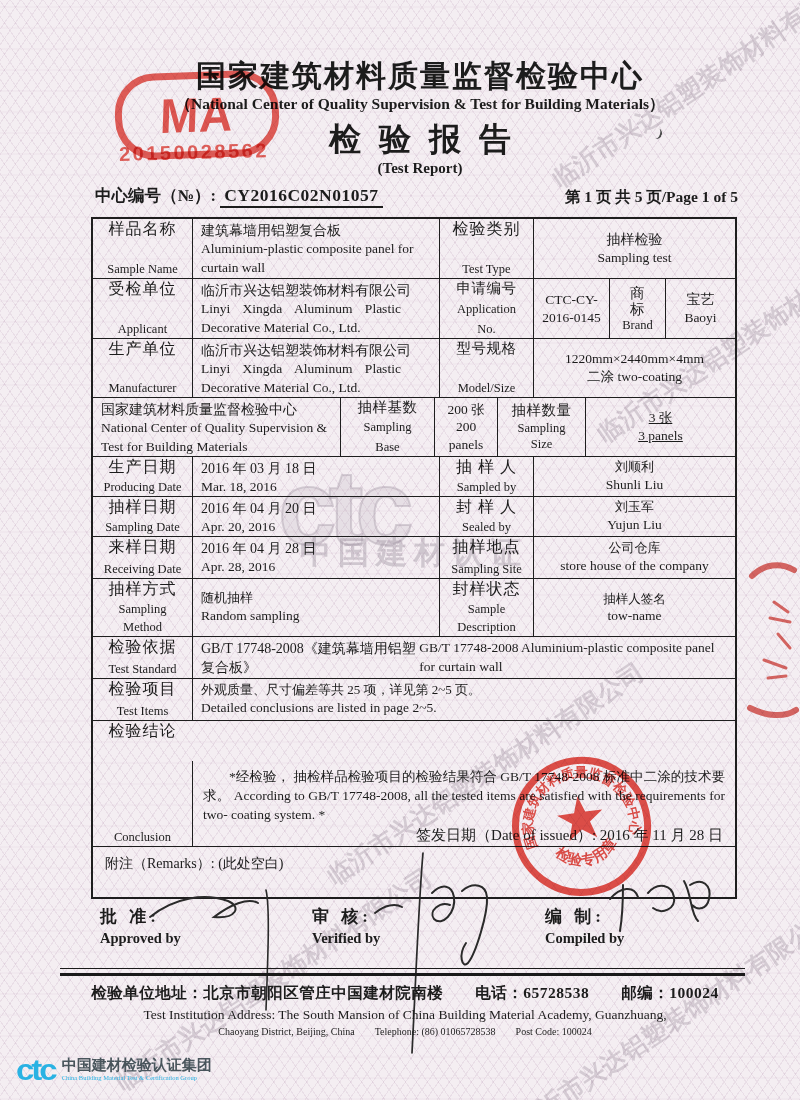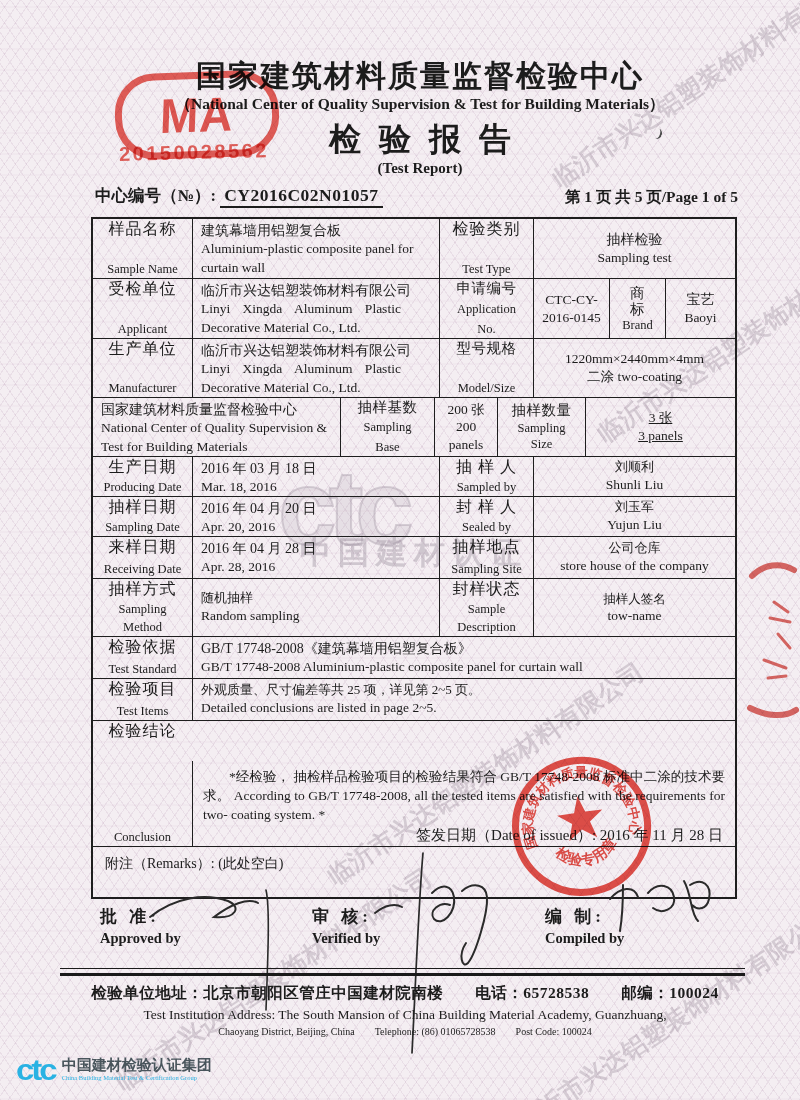--- a/index.html
+++ b/index.html
@@ -292,21 +292,21 @@
         <span class="vz" style="font-size:12.5px;">抽样人签名</span>
         <span class="ve">tow-name</span>
       </div>
     </div>
 
     <div class="trow" style="height:42px;">
       <div class="c w1 lbl">
         <span class="lz">检验依据</span>
         <span class="le">Test Standard</span>
       </div>
-      <div class="c val" style="flex:1;display:flex;flex-direction:column;justify-content:space-between;">
+      <div class="c val" style="flex:1;display:flex;flex-direction:row;justify-content:space-between;">
         <div class="vz">GB/T 17748-2008《建筑幕墙用铝塑复合板》</div>
         <div class="ve">GB/T 17748-2008 Aluminium-plastic composite panel for curtain wall</div>
       </div>
     </div>
 
     <div class="trow" style="height:42px;">
       <div class="c w1 lbl">
         <span class="lz">检验项目</span>
         <span class="le">Test Items</span>
       </div>

